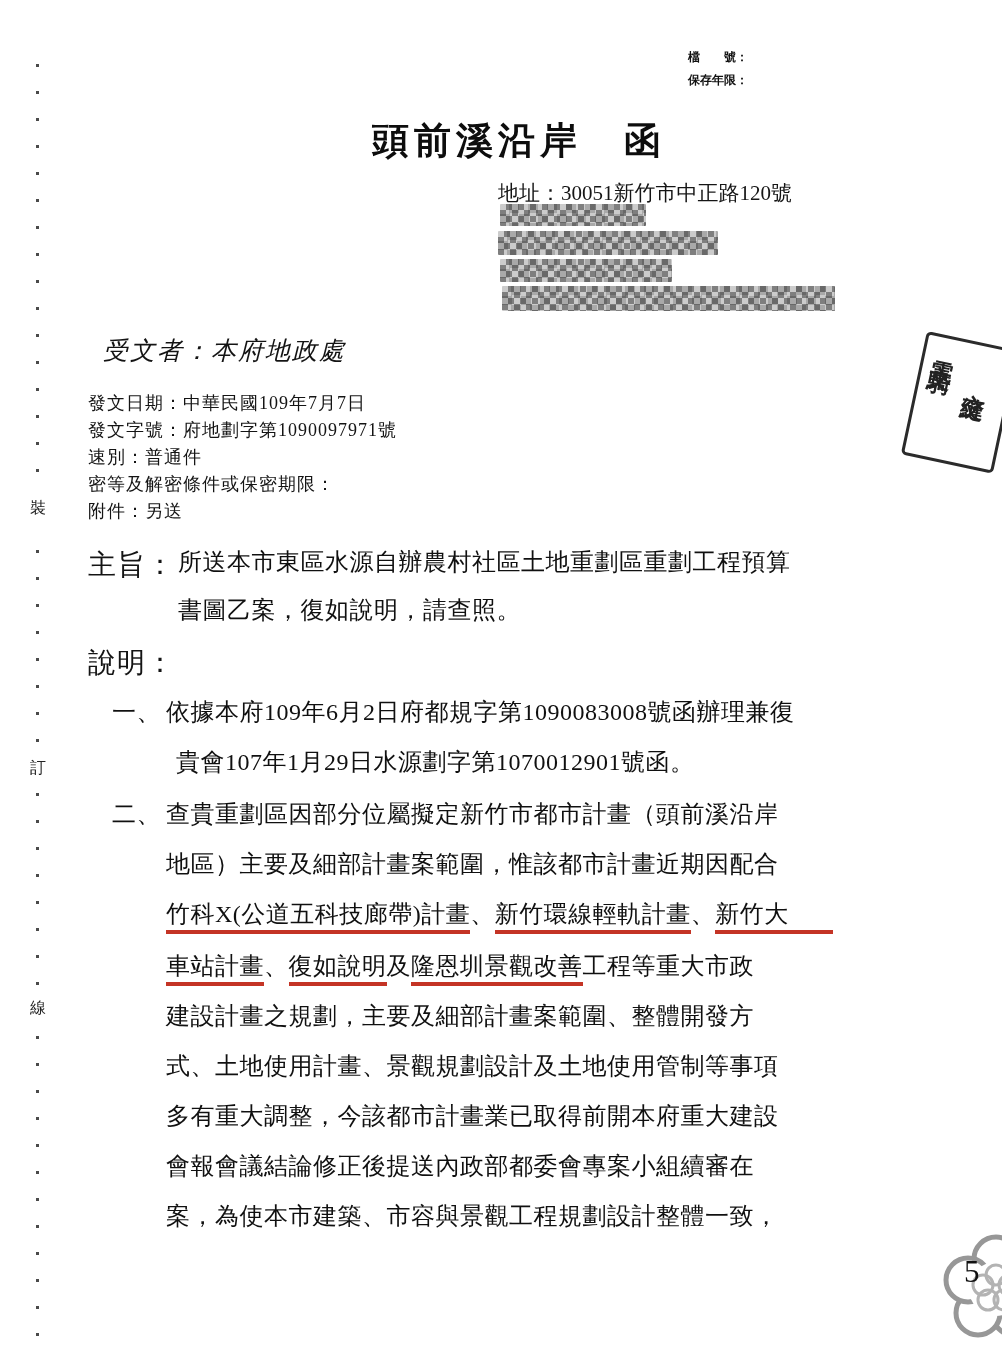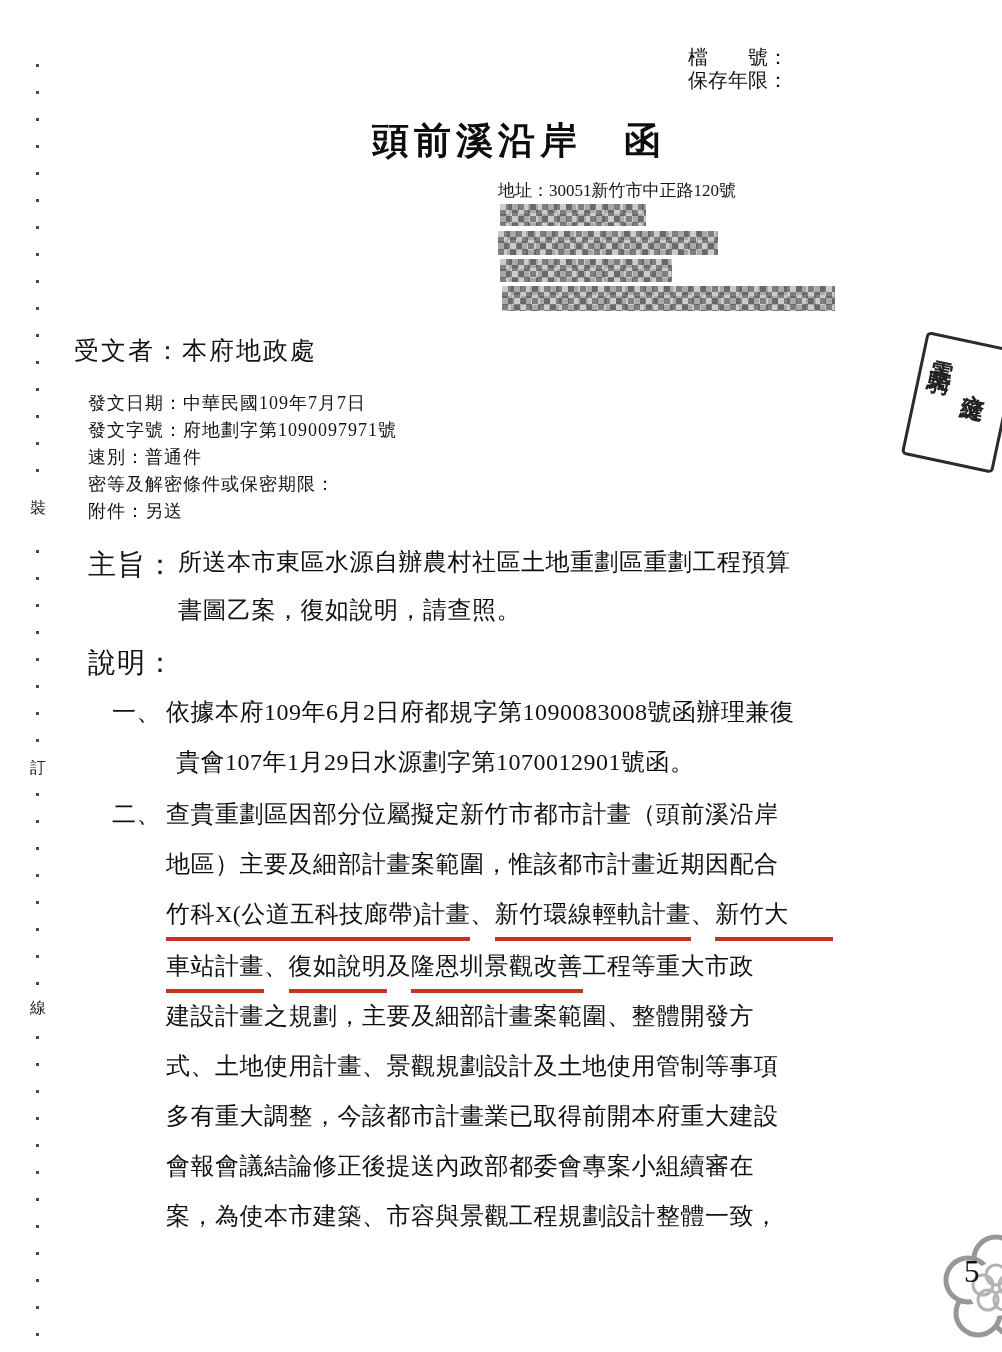--- a/index.html
+++ b/index.html
@@ -21,47 +21,47 @@
   .dotline{
     position:absolute;left:36px;top:64px;width:3px;height:1282px;
     background:repeating-linear-gradient(180deg,#4a4a4a 0 3px,transparent 3px 27px);
   }
   .binding-char{
     position:absolute;left:24px;width:28px;text-align:center;
     background:#fff;padding:8px 0;font-size:16px;color:#222;
   }
 
   
-  .file-block{left:688px;top:46px;font-size:20px;line-height:23px;color:#111;}
+  .file-block{left:688px;top:46px;font-size:12px;line-height:23px;color:#111;font-weight:bold;}
 
   .doc-title{
     left:372px;top:116px;font-size:37px;font-weight:600;
     letter-spacing:5px;color:#0d0d0d;
   }
-  .addr{left:498px;top:179px;font-size:17px;color:#151515;}
+  .addr{left:498px;top:179px;font-size:21px;color:#151515;}
 
   
   .redact{
     position:absolute;
     background-color:#d9d9d9;
     background-image:
       repeating-conic-gradient(rgba(35,35,35,0.50) 0% 25%, rgba(150,150,150,0.22) 25% 50%),
       repeating-conic-gradient(rgba(110,110,110,0.40) 0% 25%, rgba(225,225,225,0.18) 25% 50%);
     background-size:12px 12px,19px 19px;
     border-radius:1px;
   }
 
-  .recipient{left:74px;top:334px;font-size:25px;letter-spacing:2px;}
+  .recipient{left:103px;top:334px;font-size:25px;letter-spacing:2px;font-style:italic;}
 
   .meta{left:88px;top:390px;font-size:18px;line-height:27px;letter-spacing:1px;}
 
   .body-line{font-size:24px;color:#101010;letter-spacing:0.5px;}
   .label{font-size:28px;letter-spacing:1px;}
 
-  .u{border-bottom:4px solid var(--red);padding-bottom:10px;}
+  .u{border-bottom:4px solid var(--red);padding-bottom:3px;}
   .u-ext{padding-right:44px;}
 
   
   .stamp{
     position:absolute;left:927px;top:331px;width:88px;height:120px;
     border:3px solid #2b2b2b;border-radius:5px;
     transform:rotate(12deg);transform-origin:top left;
     background:rgba(255,255,255,0.85);
   }
   .stamp-col{

